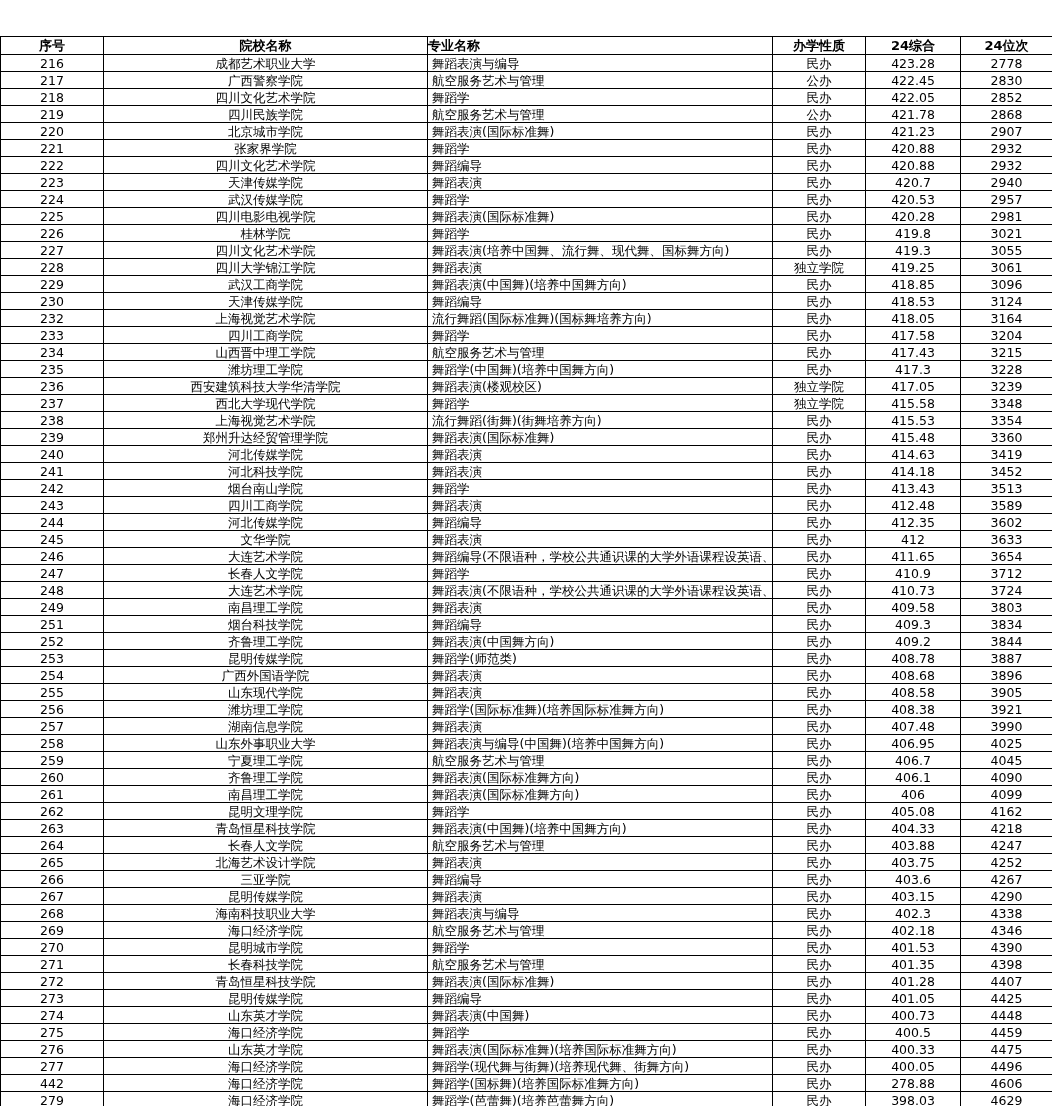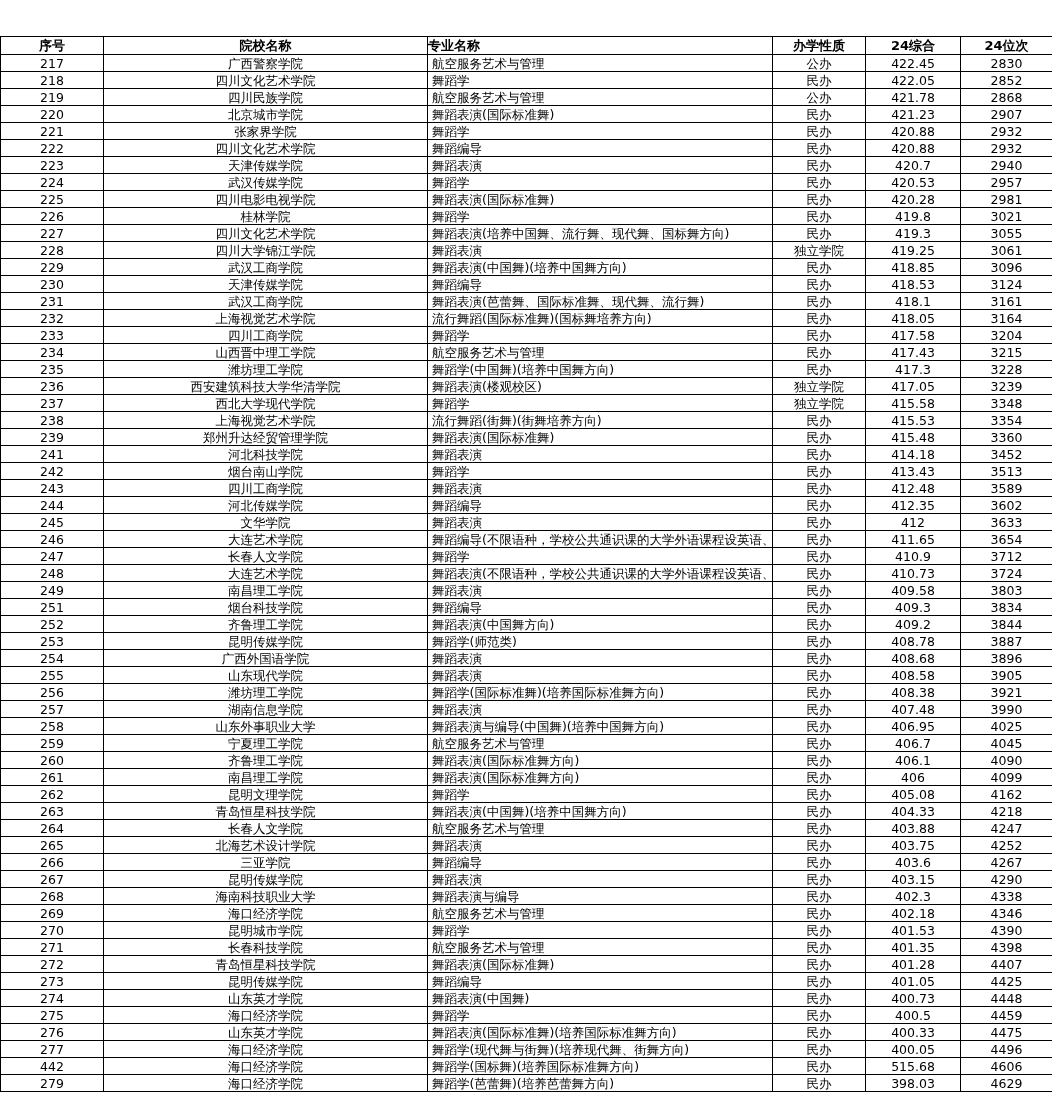--- a/index.html
+++ b/index.html
@@ -63,20 +63,28 @@
       <th>序号</th>
       <th>院校名称</th>
       <th class="col-major-h">专业名称</th>
       <th>办学性质</th>
       <th>24综合</th>
       <th>24位次</th>
     </tr>
   </thead>
   <tbody>
       <tr>
+    <td class="cell-no">216</td>
+    <td class="cell-school">成都艺术职业大学</td>
+    <td class="cell-major">舞蹈表演与编导</td>
+    <td class="cell-type">民办</td>
+    <td class="cell-score">423.28</td>
+    <td class="cell-rank">2778</td>
+  </tr>
+      <tr>
     <td class="cell-no">217</td>
     <td class="cell-school">广西警察学院</td>
     <td class="cell-major">航空服务艺术与管理</td>
     <td class="cell-type">公办</td>
     <td class="cell-score">422.45</td>
     <td class="cell-rank">2830</td>
   </tr>
       <tr>
     <td class="cell-no">218</td>
     <td class="cell-school">四川文化艺术学院</td>
@@ -173,28 +181,20 @@
     <td class="cell-score">418.85</td>
     <td class="cell-rank">3096</td>
   </tr>
       <tr>
     <td class="cell-no">230</td>
     <td class="cell-school">天津传媒学院</td>
     <td class="cell-major">舞蹈编导</td>
     <td class="cell-type">民办</td>
     <td class="cell-score">418.53</td>
     <td class="cell-rank">3124</td>
-  </tr>
-      <tr>
-    <td class="cell-no">231</td>
-    <td class="cell-school">武汉工商学院</td>
-    <td class="cell-major">舞蹈表演(芭蕾舞、国际标准舞、现代舞、流行舞)</td>
-    <td class="cell-type">民办</td>
-    <td class="cell-score">418.1</td>
-    <td class="cell-rank">3161</td>
   </tr>
       <tr>
     <td class="cell-no">232</td>
     <td class="cell-school">上海视觉艺术学院</td>
     <td class="cell-major">流行舞蹈(国际标准舞)(国标舞培养方向)</td>
     <td class="cell-type">民办</td>
     <td class="cell-score">418.05</td>
     <td class="cell-rank">3164</td>
   </tr>
       <tr>
@@ -247,20 +247,28 @@
   </tr>
       <tr>
     <td class="cell-no">239</td>
     <td class="cell-school">郑州升达经贸管理学院</td>
     <td class="cell-major">舞蹈表演(国际标准舞)</td>
     <td class="cell-type">民办</td>
     <td class="cell-score">415.48</td>
     <td class="cell-rank">3360</td>
   </tr>
       <tr>
+    <td class="cell-no">240</td>
+    <td class="cell-school">河北传媒学院</td>
+    <td class="cell-major">舞蹈表演</td>
+    <td class="cell-type">民办</td>
+    <td class="cell-score">414.63</td>
+    <td class="cell-rank">3419</td>
+  </tr>
+      <tr>
     <td class="cell-no">241</td>
     <td class="cell-school">河北科技学院</td>
     <td class="cell-major">舞蹈表演</td>
     <td class="cell-type">民办</td>
     <td class="cell-score">414.18</td>
     <td class="cell-rank">3452</td>
   </tr>
       <tr>
     <td class="cell-no">242</td>
     <td class="cell-school">烟台南山学院</td>
@@ -539,21 +547,21 @@
     <td class="cell-major">舞蹈学(现代舞与街舞)(培养现代舞、街舞方向)</td>
     <td class="cell-type">民办</td>
     <td class="cell-score">400.05</td>
     <td class="cell-rank">4496</td>
   </tr>
       <tr>
     <td class="cell-no">442</td>
     <td class="cell-school">海口经济学院</td>
     <td class="cell-major">舞蹈学(国标舞)(培养国际标准舞方向)</td>
     <td class="cell-type">民办</td>
-    <td class="cell-score">515.68</td>
+    <td class="cell-score">278.88</td>
     <td class="cell-rank">4606</td>
   </tr>
       <tr>
     <td class="cell-no">279</td>
     <td class="cell-school">海口经济学院</td>
     <td class="cell-major">舞蹈学(芭蕾舞)(培养芭蕾舞方向)</td>
     <td class="cell-type">民办</td>
     <td class="cell-score">398.03</td>
     <td class="cell-rank">4629</td>
   </tr>

